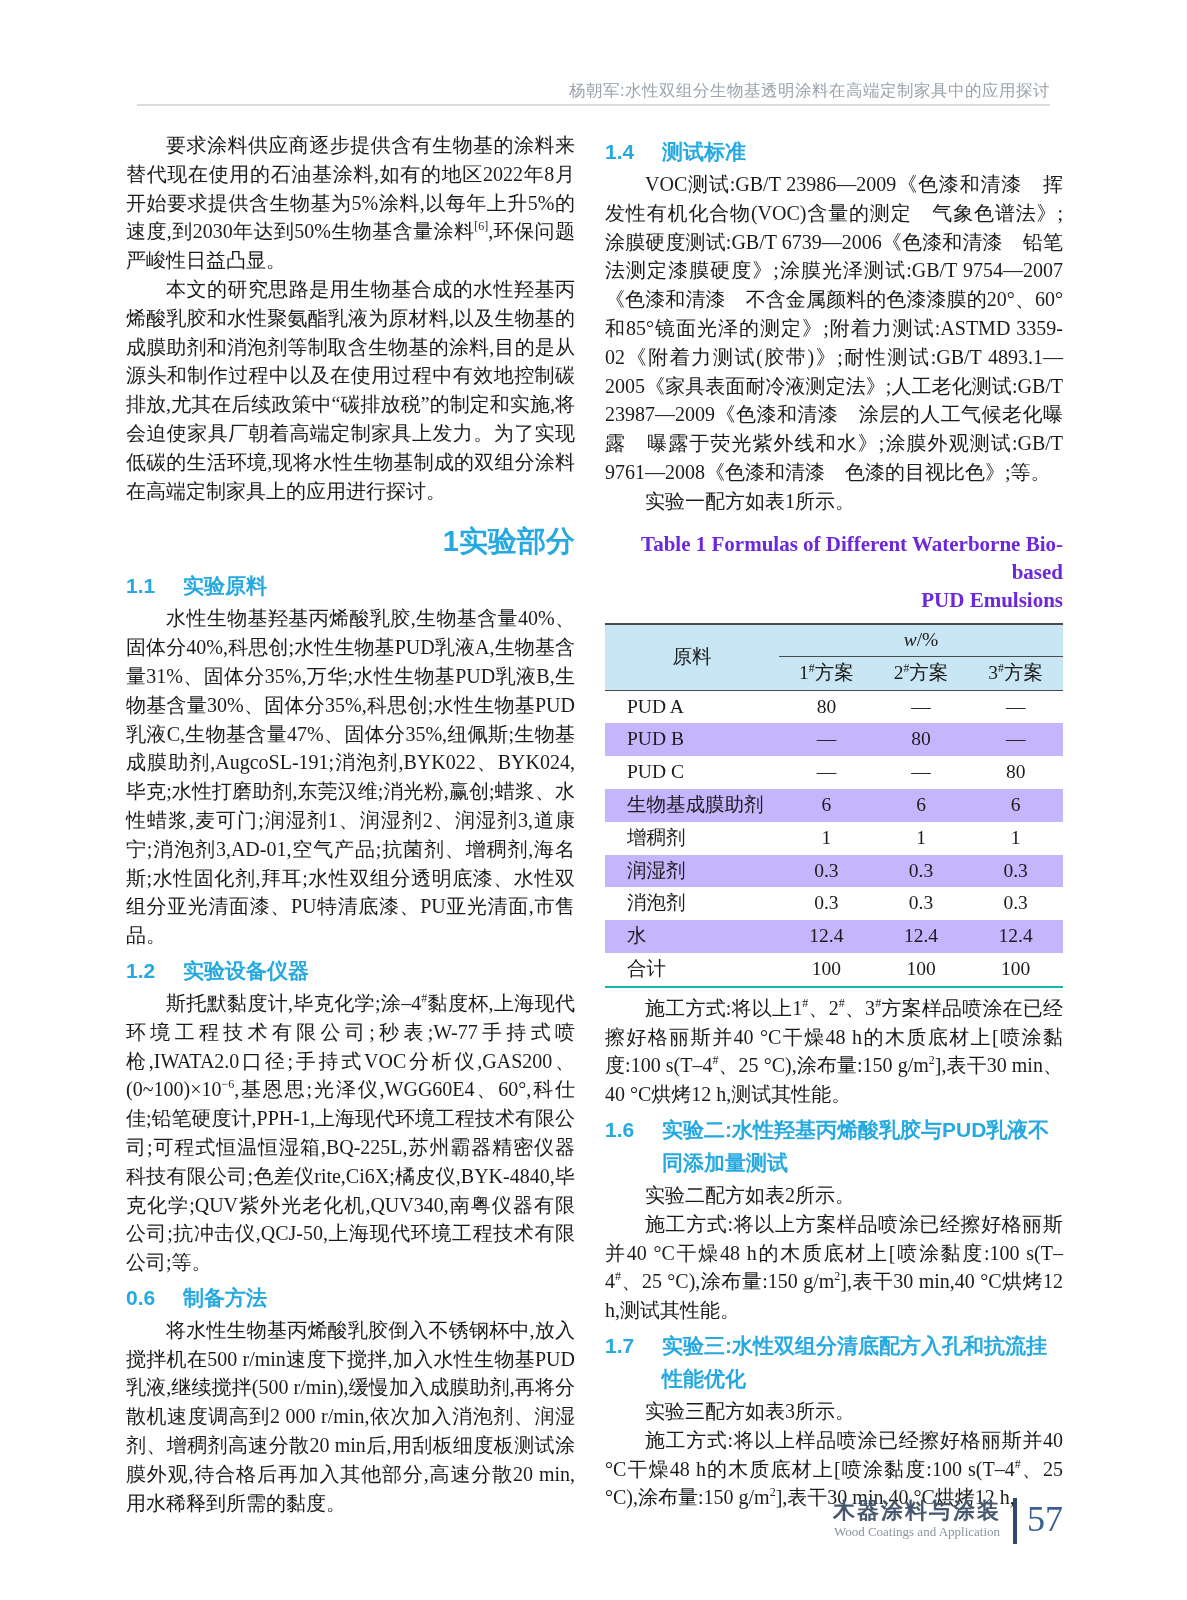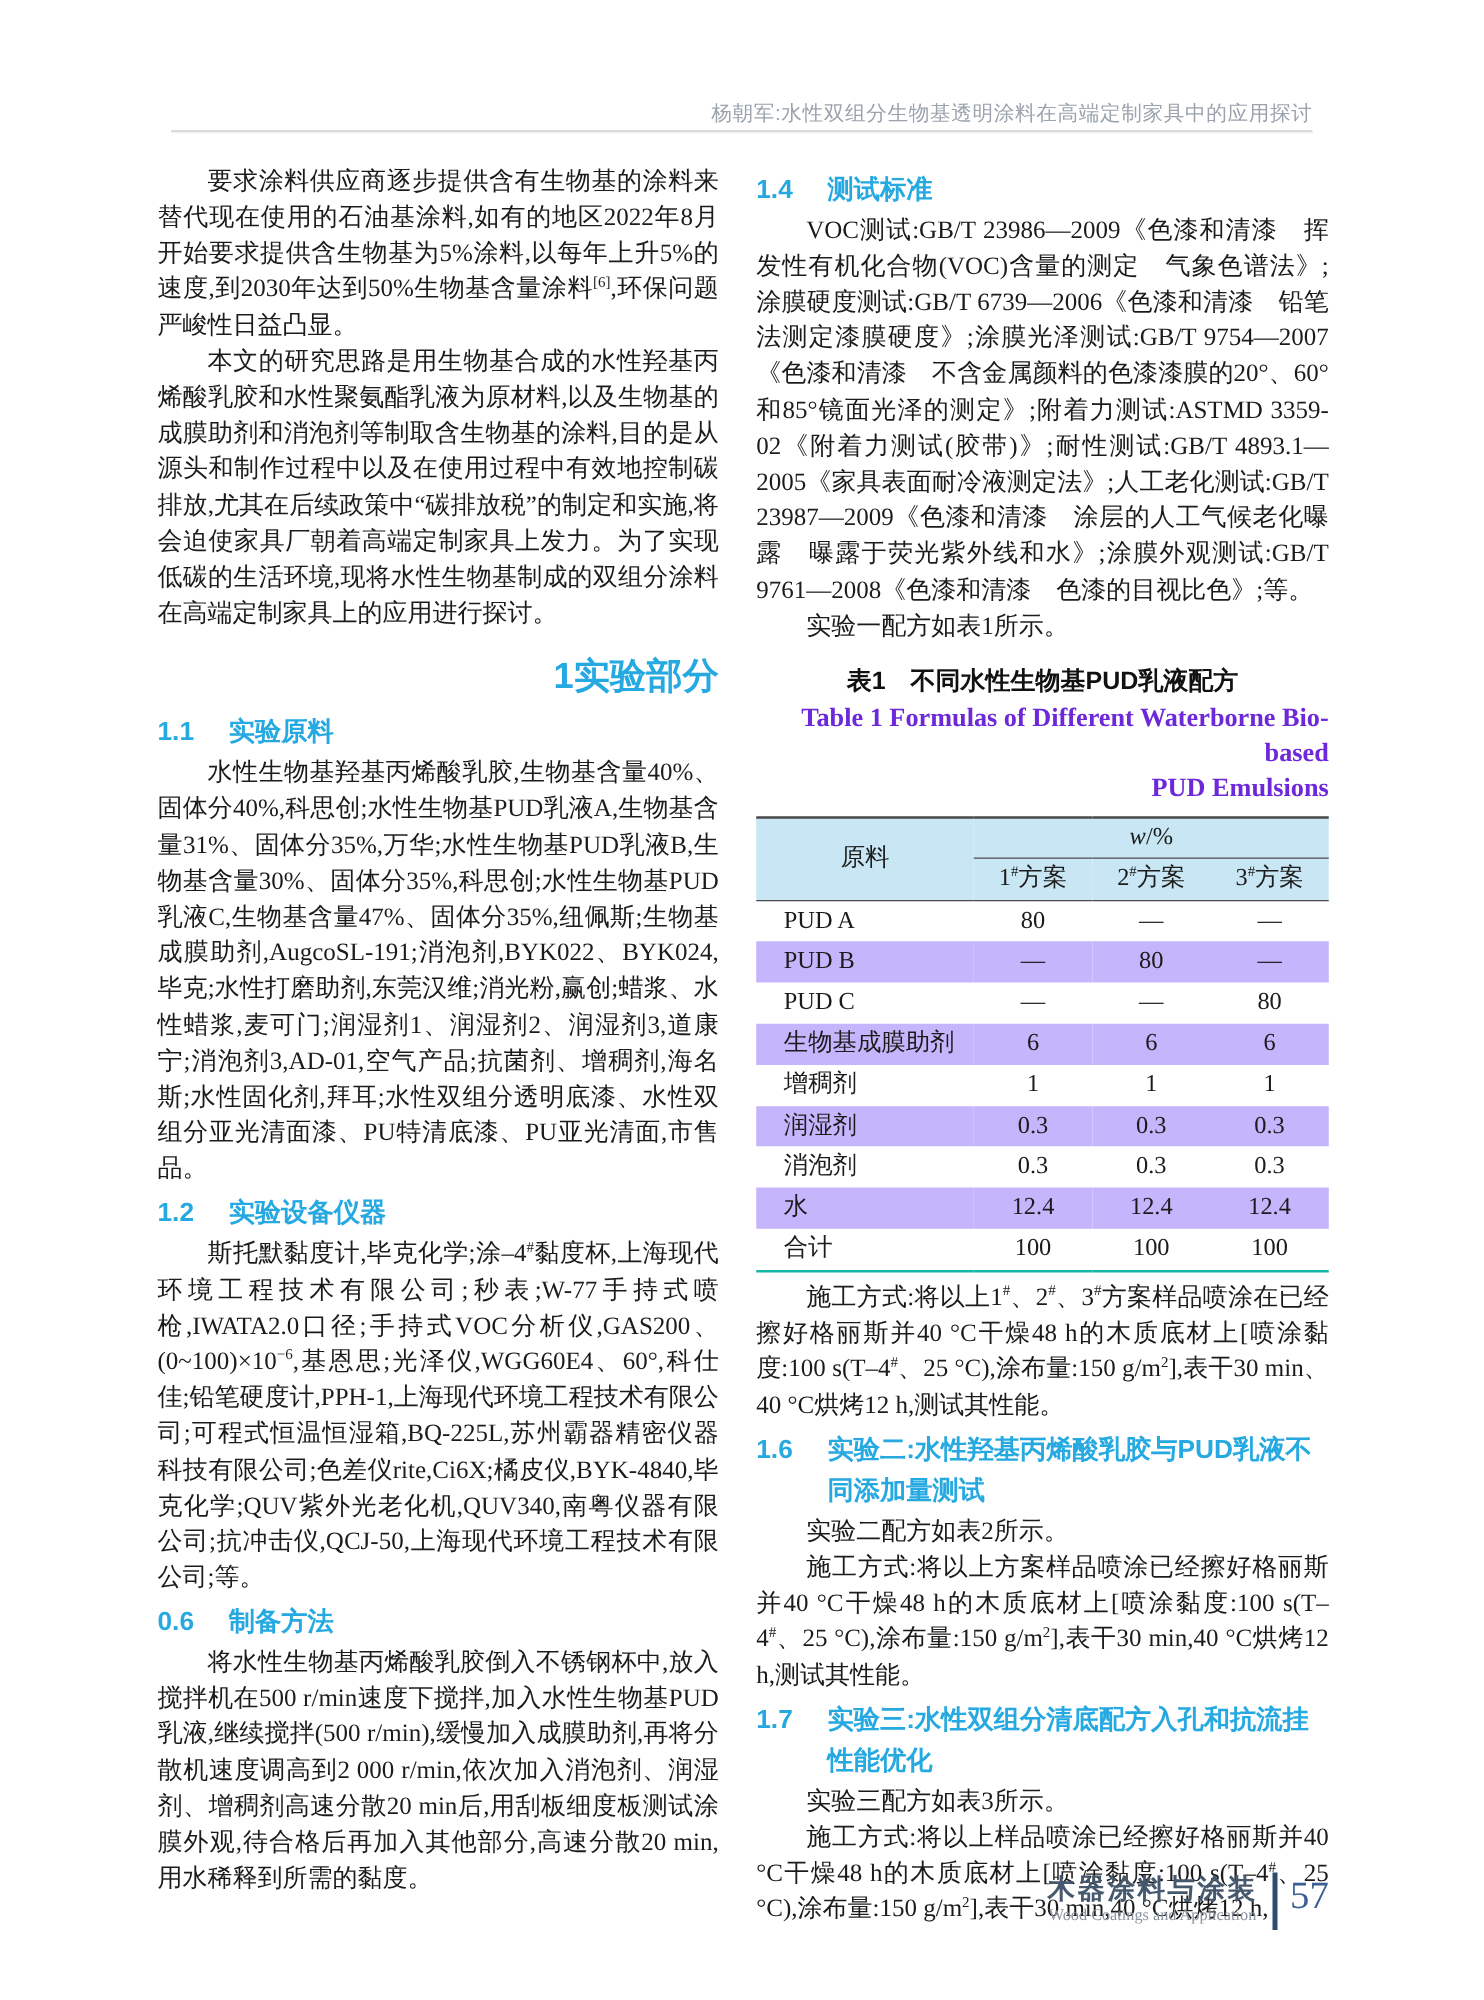--- a/index.html
+++ b/index.html
@@ -53,21 +53,21 @@
   table.formula .th-s{height:33px;width:20.66%;border-bottom:1.5px solid #4a4a4a;}
   table.formula td{padding:2px 0;height:25px;}
   table.formula td.lab{text-align:left;padding-left:22px;}
   table.formula tr.stripe td{background:#c4b5fd;}
   
   .footer{position:absolute;top:1498px;right:124px;display:flex;align-items:flex-start;}
   .f-block{text-align:center;}
   .f-cn{font-family:"Liberation Sans","DejaVu Sans",sans-serif;font-weight:bold;font-size:22px;line-height:25px;color:#46586d;letter-spacing:2px;}
   .f-en{font-family:"Liberation Serif","DejaVu Serif",serif;font-size:13px;line-height:17px;color:#8a939e;}
   .f-bar{width:4px;height:46px;background:#2e4b6e;margin:0 10px 0 12px;}
-  .f-num{font-family:"Liberation Serif","DejaVu Serif",serif;font-size:31px;color:#3a5f92;}
+  .f-num{font-family:"Liberation Serif","DejaVu Serif",serif;font-size:36px;color:#3a5f92;}
 </style>
 </head>
 <body>
 
 <div class="page">
 
   <div class="running-title">杨朝军:水性双组分生物基透明涂料在高端定制家具中的应用探讨</div>
   <div class="header-rule"></div>
 
   <div class="col col-left">
@@ -96,21 +96,20 @@
 
   <div class="col col-right">
     <div class="h-sub">
       <span class="h-num">1.4</span><span>测试标准</span>
     </div>
     <p class="body">VOC测试:GB/T 23986—2009《色漆和清漆　挥发性有机化合物(VOC)含量的测定　气象色谱法》;涂膜硬度测试:GB/T 6739—2006《色漆和清漆　铅笔法测定漆膜硬度》;涂膜光泽测试:GB/T 9754—2007《色漆和清漆　不含金属颜料的色漆漆膜的20°、60°和85°镜面光泽的测定》;附着力测试:ASTMD 3359-02《附着力测试(胶带)》;耐性测试:GB/T 4893.1—2005《家具表面耐冷液测定法》;人工老化测试:GB/T 23987—2009《色漆和清漆　涂层的人工气候老化曝露　曝露于荧光紫外线和水》;涂膜外观测试:GB/T 9761—2008《色漆和清漆　色漆的目视比色》;等。</p>
 
     <p class="body">实验一配方如表1所示。</p>
 
     <div class="table-block">
-      <div class="tbl-title-cn">表1　不同水性生物基PUD乳液配方</div>
       <div class="tbl-title-en">
         <div>Table 1 Formulas of Different Waterborne Bio-based</div>
         <div>PUD Emulsions</div>
       </div>
       <table class="formula">
         <thead>
           <tr>
             <th class="th-mat" rowspan="2">原料</th>
             <th class="th-w" colspan="3"><i>w</i>/%</th>
           </tr>

